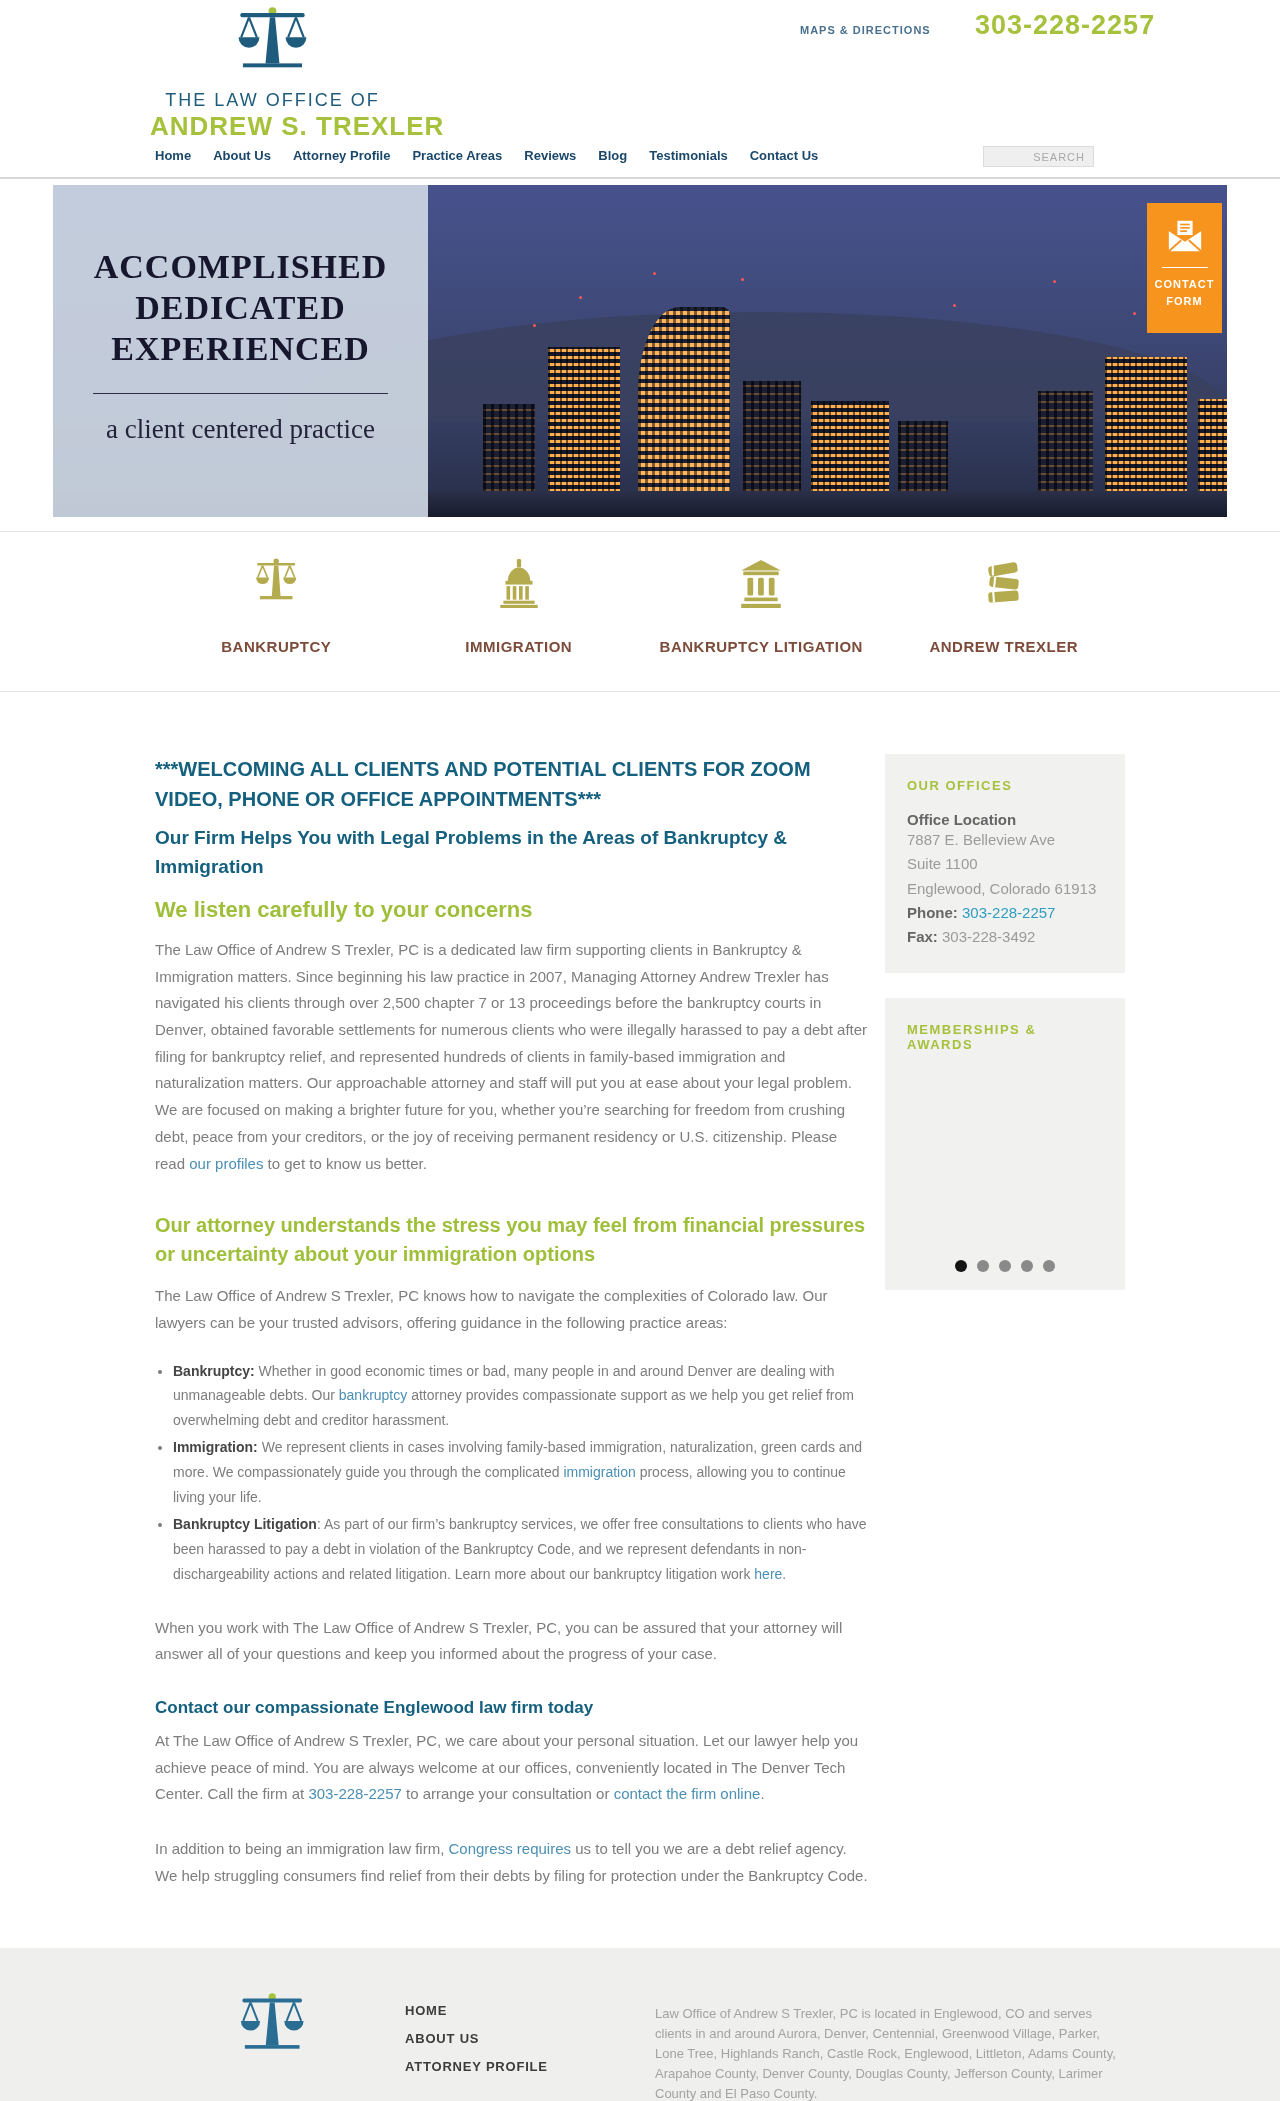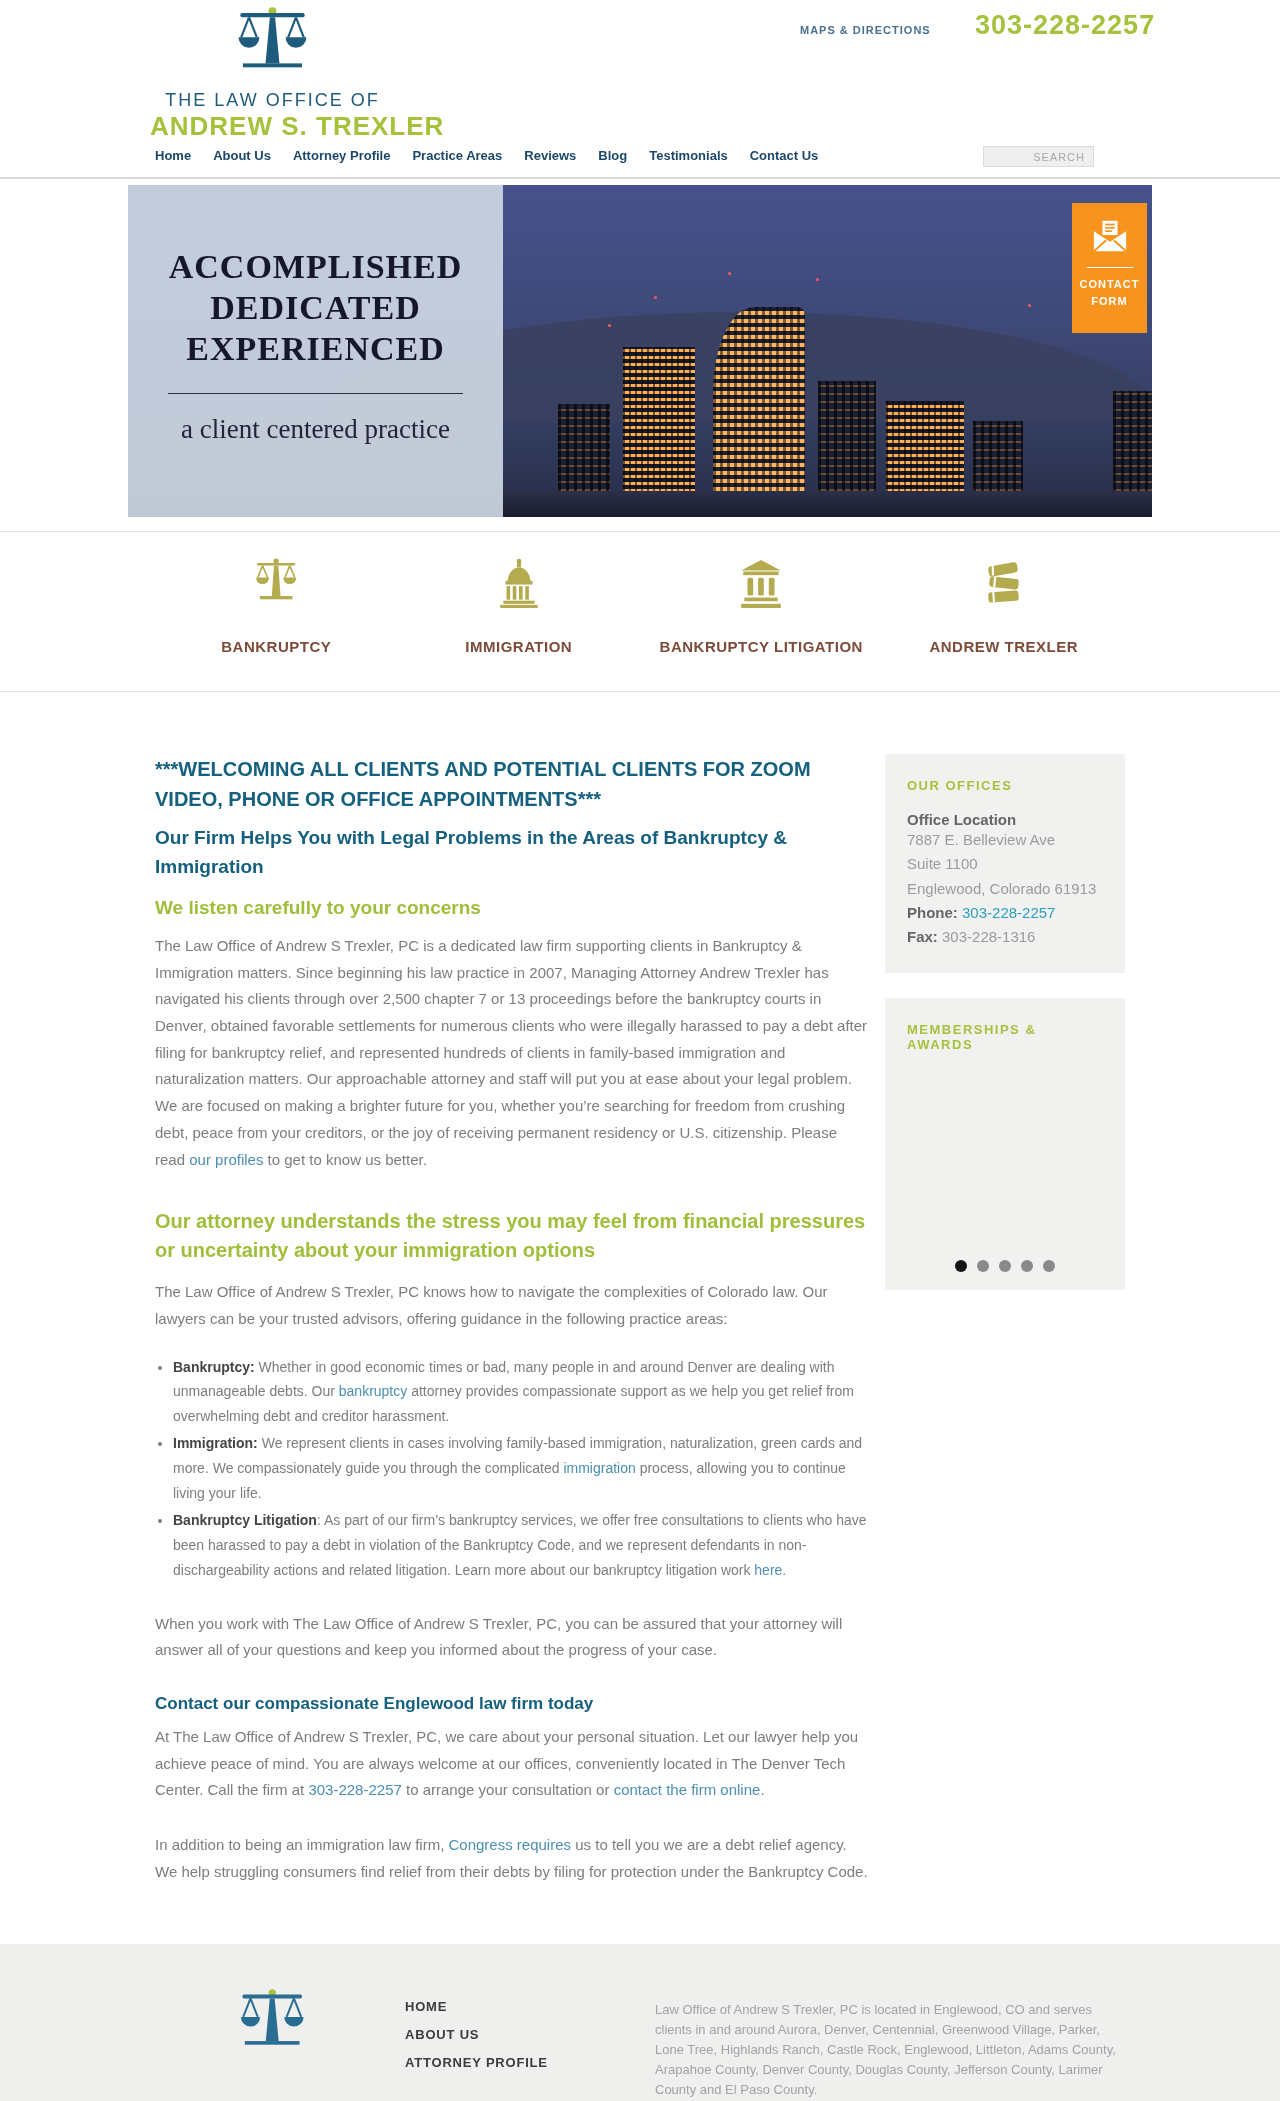--- a/index.html
+++ b/index.html
@@ -12,21 +12,21 @@
   .logo-line1 { font-size: 18px; letter-spacing: 2px; color: #1f5b7c; margin-top: 4px; white-space: nowrap; }
   .logo-line2 { font-size: 26px; font-weight: bold; letter-spacing: 1px; color: #a6c13c; white-space: nowrap; }
   .maps-link { position: absolute; left: 800px; top: 24px; font-size: 11px; letter-spacing: 1px; color: #49708e; text-decoration: none; font-weight: bold; }
   .phone-top { position: absolute; left: 975px; top: 10px; font-size: 27px; font-weight: bold; color: #a6c13c; letter-spacing: 1px; }
   .main-nav { position: absolute; left: 155px; top: 148px; display: flex; gap: 22px; }
   .main-nav a { font-size: 13px; font-weight: bold; color: #1b486a; text-decoration: none; white-space: nowrap; }
   .search-box { position: absolute; left: 983px; top: 146px; width: 111px; height: 21px; background: #efefef; border: 1px solid #dcdcdc; font-size: 11px; color: #9a9a9a; text-align: right; padding-right: 8px; letter-spacing: 1px; font-family: "Liberation Sans", sans-serif; }
   .search-box::placeholder { color: #a8a8a8; }
 
   
-  .hero { position: relative; width: 1024px; height: 332px; margin: 6px auto 0; overflow: hidden; background: linear-gradient(180deg, #47528d 0%, #3e4876 45%, #343d60 72%, #272d47 100%); }
+  .hero { position: relative; width: 1174px; height: 332px; margin: 6px auto 0; overflow: hidden; background: linear-gradient(180deg, #47528d 0%, #3e4876 45%, #343d60 72%, #272d47 100%); }
   .hero .mountains { position: absolute; left: 20%; right: 0; bottom: 95px; height: 110px; background: #39415f; border-radius: 50% 50% 0 0 / 90% 90% 0 0; opacity: .85; }
   .hero .ground { position: absolute; left: 0; right: 0; bottom: 0; height: 26px; background: linear-gradient(180deg, #2b3049, #171b2d); }
   .bld { position: absolute; bottom: 18px; background-color: #161a2c; }
   .bld.win { background-image: repeating-linear-gradient(90deg, rgba(0,0,0,.55) 0 2px, transparent 2px 6px), repeating-linear-gradient(0deg, #ffae52 0 3px, #141828 3px 7px); }
   .bld.dim { background-image: repeating-linear-gradient(90deg, rgba(0,0,0,.6) 0 3px, transparent 3px 8px), repeating-linear-gradient(0deg, rgba(255,170,80,.35) 0 2px, #1a1f33 2px 8px); }
   .bld.curve { border-radius: 45% 8px 0 0; background-image: repeating-linear-gradient(90deg, rgba(0,0,0,.5) 0 3px, transparent 3px 7px), repeating-linear-gradient(0deg, #ffb45e 0 4px, #1c2134 4px 8px); }
   .lights { position: absolute; width: 3px; height: 3px; border-radius: 50%; background: #ff5757; box-shadow: 46px -28px #ff5757, 120px -52px #ff5757, 208px -46px #ff5757, 420px -20px #ff5757, 520px -44px #ff5757, 600px -12px #ff5757; left: 480px; bottom: 190px; }
   .hero-panel { position: absolute; left: 0; top: 0; bottom: 0; width: 375px; background: rgba(206,215,227,0.92); text-align: center; padding-top: 62px; }
   .hero-title { font-family: "Liberation Serif", serif; font-weight: 600; font-size: 34px; line-height: 1.2; color: #16162c; letter-spacing: 1px; }
   .hero-divider { width: 295px; height: 1px; background: #2c2c44; margin: 24px auto 0; }
@@ -41,21 +41,21 @@
   .practice-inner { width: 970px; margin: 0 auto; display: flex; }
   .practice-item { flex: 1; text-align: center; cursor: pointer; }
   .practice-item svg { height: 50px; }
   .practice-label { margin-top: 26px; font-size: 15px; font-weight: bold; letter-spacing: .5px; color: #7c4b39; }
 
   
   .main-wrap { width: 970px; margin: 62px auto 0; display: flex; gap: 15px; }
   .main-col { width: 715px; }
   .h-teal { color: #14607e; font-size: 20px; font-weight: bold; line-height: 1.5; }
   .h-teal2 { color: #14607e; font-size: 19px; font-weight: bold; line-height: 1.5; margin-top: 10px; }
-  .h-green-sm { color: #9fbf3b; font-size: 19px; font-weight: bold; margin-top: 16px; }
+  .h-green-sm { color: #9fbf3b; font-size: 22px; font-weight: bold; margin-top: 16px; }
   .h-green-lg { color: #9fbf3b; font-size: 20px; font-weight: bold; line-height: 1.45; margin-top: 34px; }
   .h-contact { color: #14607e; font-size: 17px; font-weight: bold; margin-top: 30px; }
   .body-p { color: #7d7d7d; font-size: 15px; line-height: 1.78; margin-top: 14px; }
   .lnk { color: #4b8fb3; text-decoration: none; }
   .bullet-list { margin: 22px 0 0 18px; }
   .bullet-list li { color: #7d7d7d; font-size: 14px; line-height: 1.78; margin-bottom: 2px; }
   .bullet-list strong { color: #454545; }
 
   
   .side-col { width: 240px; }
@@ -235,21 +235,21 @@
       <div class="office-label">Office Location</div>
       <div class="office-line">7887 E. Belleview Ave</div>
       <div class="office-line">Suite 1100</div>
       <div class="office-line">Englewood, Colorado 61913</div>
       <div class="office-phone-row">
         <span>Phone:</span>
         <a href="#">303-228-2257</a>
       </div>
       <div class="office-phone-row">
         <span>Fax:</span>
-        <span class="office-fax-num">303-228-1316</span>
+        <span class="office-fax-num">303-228-3492</span>
       </div>
     </div>
     <div class="side-box memberships-box">
       <div class="side-title">MEMBERSHIPS &amp; AWARDS</div>
       <div class="dots">
         <span class="dot active"></span>
         <span class="dot"></span>
         <span class="dot"></span>
         <span class="dot"></span>
         <span class="dot"></span>

